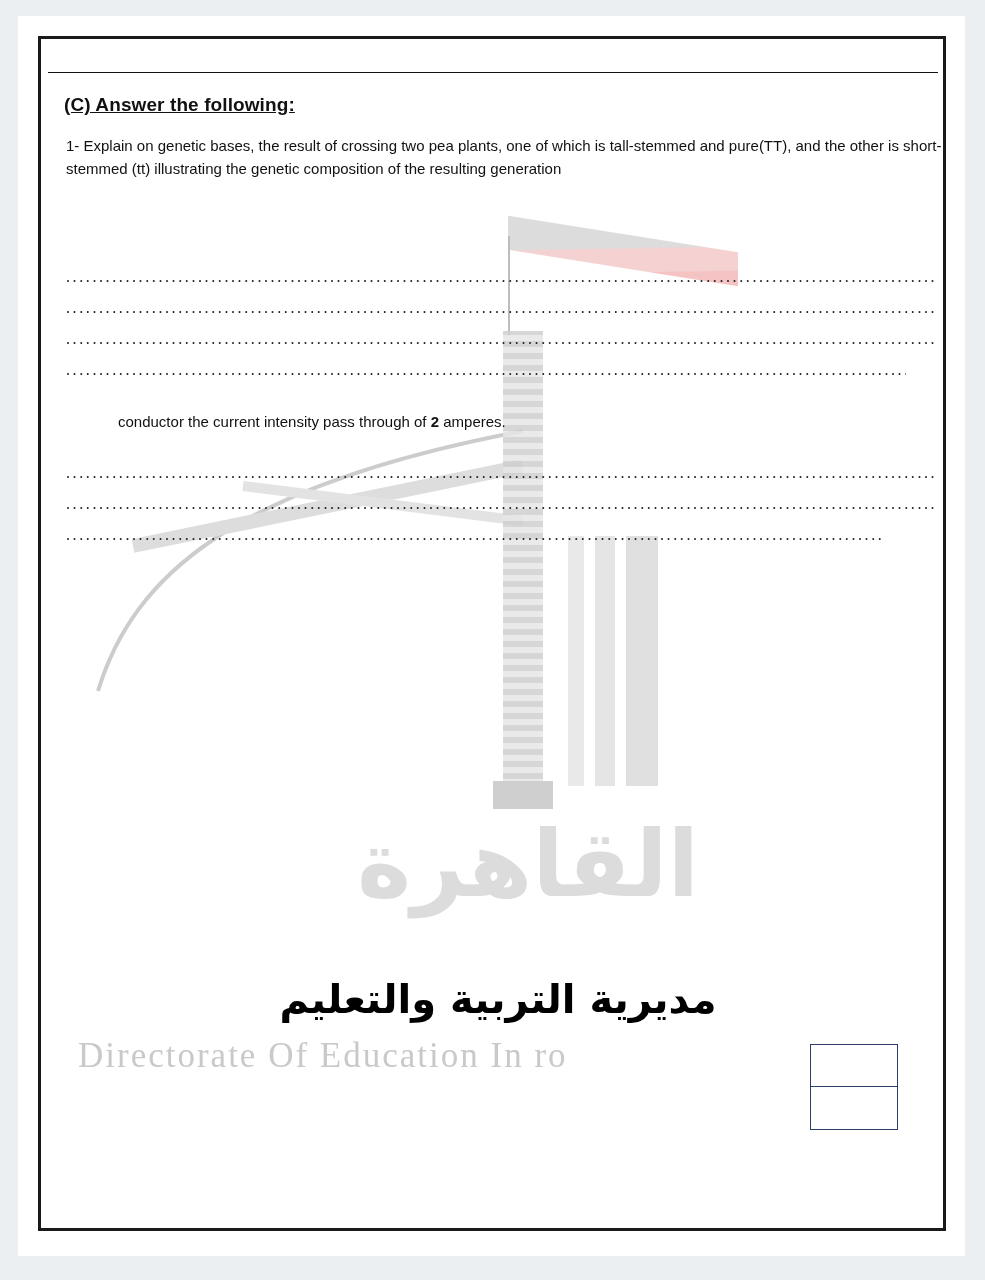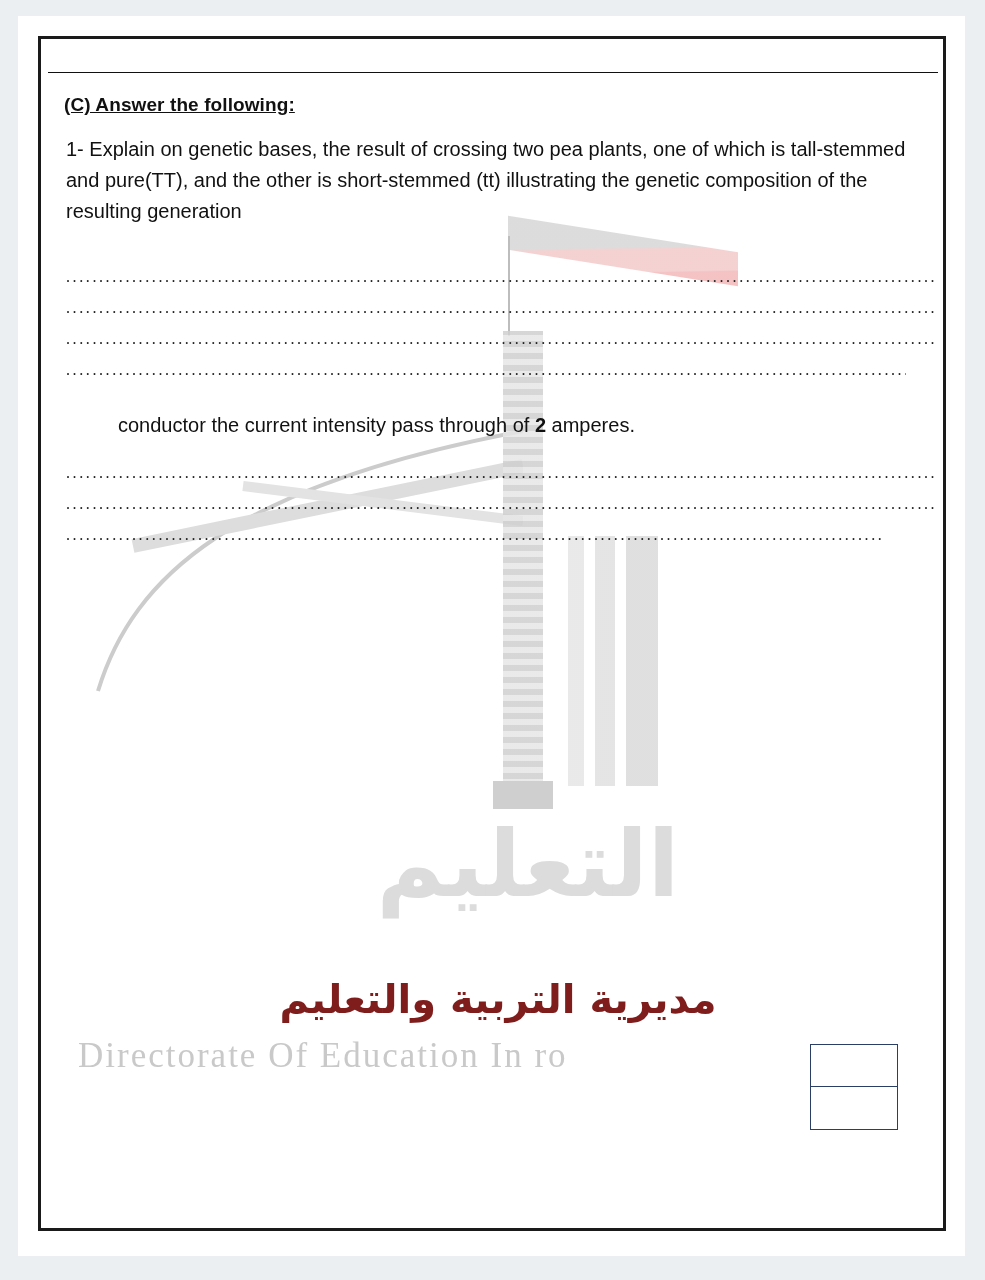--- a/index.html
+++ b/index.html
@@ -98,21 +98,21 @@
     font-weight: bold;
     color: #111;
     text-decoration: underline;
     letter-spacing: 0.1px;
   }
 
   
   .question {
     position: absolute;
     color: #111;
-    font-size: 20px;
+    font-size: 15px;
     line-height: 1.55;
   }
   #q1 {
     left: 48px;
     top: 118px;
     width: 876px;
   }
   #q2 {
     left: 72px;
     top: 378px;
@@ -221,21 +221,21 @@
   .wm-arabic-sub {
     position: absolute;
     left: 40px;
     top: 940px;
     width: 840px;
     text-align: center;
     direction: rtl;
     font-family: "DejaVu Sans", sans-serif;
     font-size: 40px;
     font-weight: bold;
-    color: #7f1d1d;
+    color: #000000;
     letter-spacing: 4px;
   }
   .wm-en {
     position: absolute;
     left: 40px;
     top: 1000px;
     width: 840px;
     text-align: left;
     font-family: "Liberation Serif", serif;
     font-size: 35px;
@@ -281,21 +281,21 @@
           <path d="M5 265 C 40 150, 140 60, 430 5" fill="none" stroke="#cccccc" stroke-width="4"></path>
           <path d="M40 120 L 430 40" fill="none" stroke="#dddddd" stroke-width="14"></path>
           <path d="M150 60 L 430 95" fill="none" stroke="#e3e3e3" stroke-width="10"></path>
         </svg>
       </div>
       <div class="wm-arm"></div>
       <div class="wm-tower-top"></div>
       <div class="wm-tower"></div>
       <div class="wm-building"></div>
       <div class="wm-base"></div>
-      <div class="wm-arabic-big">التعليم</div>
+      <div class="wm-arabic-big">القاهرة</div>
       <div class="wm-arabic-sub">مديرية التربية والتعليم</div>
       <div class="wm-en">Directorate Of Education In            ro</div>
       <div class="wm-box-1"></div>
       <div class="wm-box-2"></div>
     </div>
 
     <div class="header-rule"></div>
 
     <div class="section-title">(C) Answer the following:</div>
 

